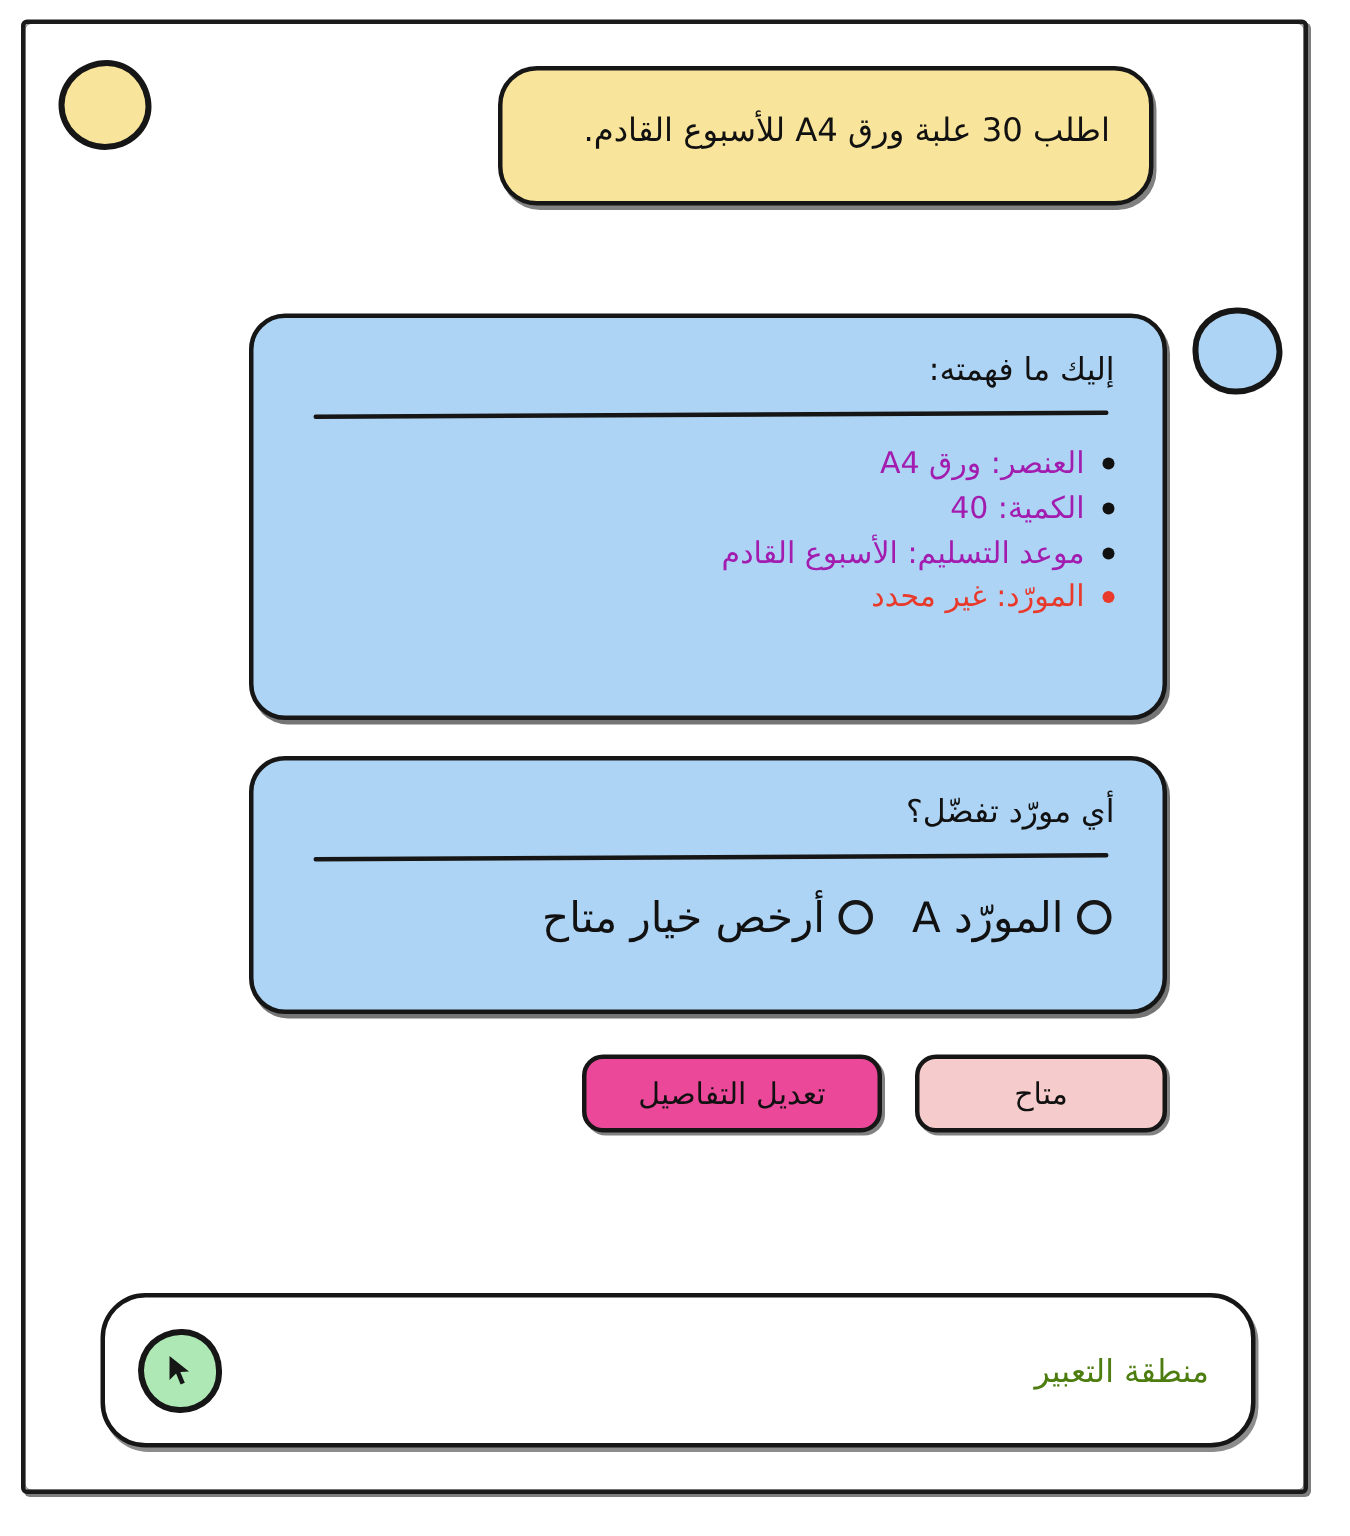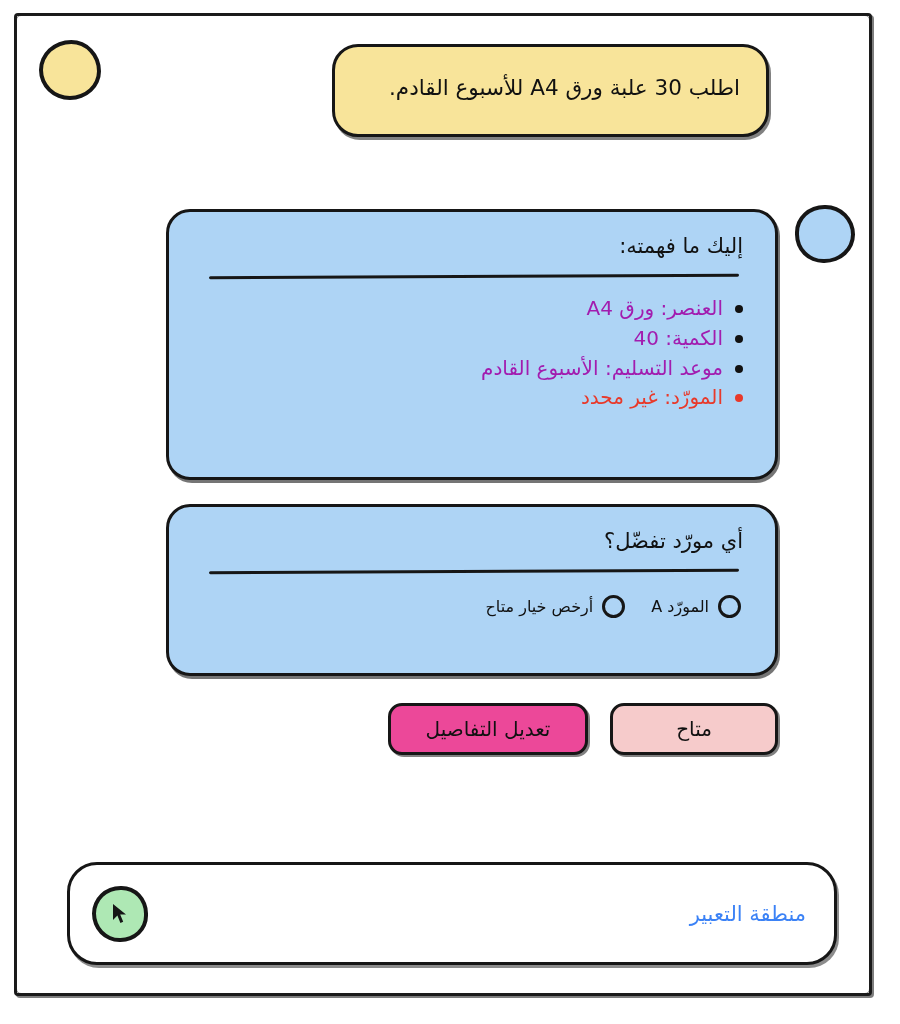--- a/index.html
+++ b/index.html
@@ -174,21 +174,21 @@
   .radio-circle {
     width: 23px;
     height: 23px;
     border: 3px solid #161616;
     border-radius: 50%;
     background: transparent;
     box-sizing: border-box;
     flex: none;
   }
   .option-label {
-    font-size: 16px;
+    font-size: 28px;
     color: #111111;
     white-space: nowrap;
   }
 
   
   .actions-row {
     position: absolute;
     right: 91px;
     top: 687px;
     display: flex;
@@ -234,21 +234,21 @@
     box-sizing: border-box;
     display: flex;
     flex-direction: row;
     align-items: center;
     justify-content: space-between;
     padding: 0 28px 0 22px;
     box-shadow: 2px 3px 0 rgba(25,25,25,0.5);
   }
   .composer-placeholder {
     font-size: 21px;
-    color: #3b82f6;
+    color: #4d7c0f;
     direction: rtl;
     text-align: right;
     user-select: none;
   }
   .cursor-button {
     width: 56px;
     height: 56px;
     background: #aee8b4;
     border: 4px solid #161616;
     border-radius: 52% 48% 50% 50% / 50% 50% 48% 52%;

